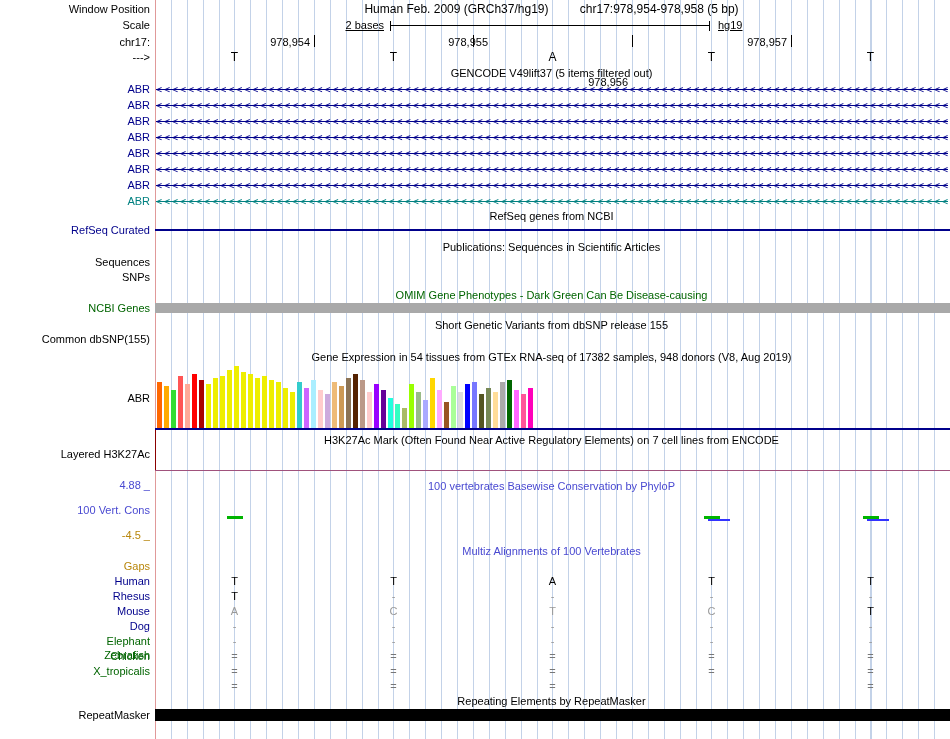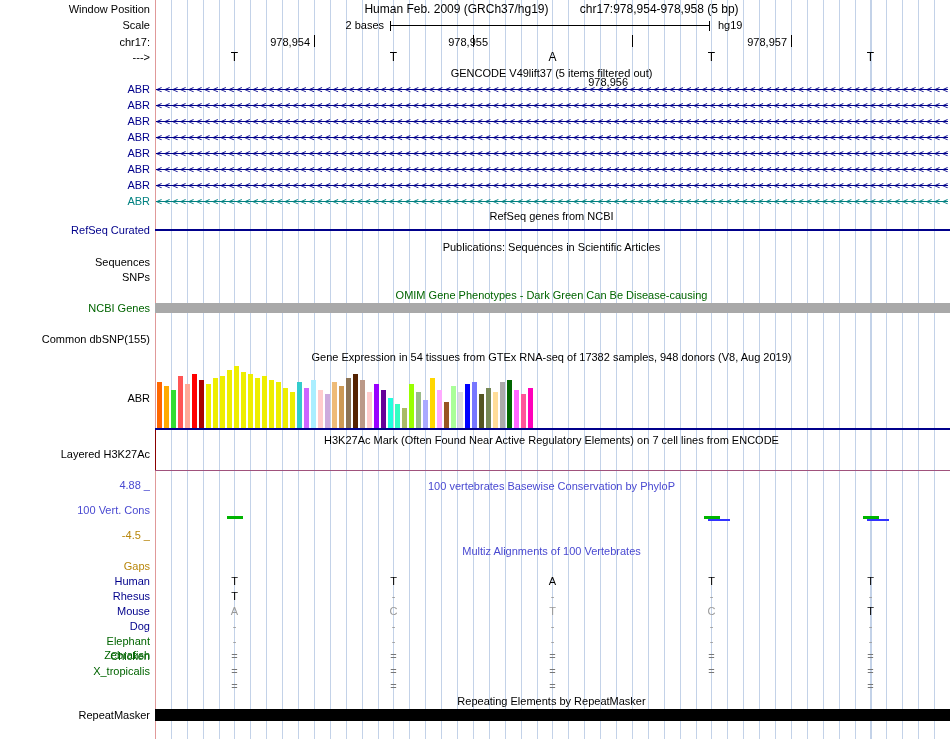--- a/index.html
+++ b/index.html
@@ -3,21 +3,21 @@
 <meta charset="utf-8">
 <style>
   * { margin:0; padding:0; box-sizing:border-box; }
   html,body { background:#fff; }
   #browser {
     position:relative; width:950px; height:739px; background:#fff;
     font-family:"Liberation Sans","DejaVu Sans",sans-serif; font-size:11px; color:#000;
     overflow:hidden;
   }
   .lbl { position:absolute; left:0; width:150px; text-align:right; line-height:13px; white-space:nowrap; }
-  .txt { position:absolute; line-height:13px; white-space:nowrap; }
+  .txt { position:absolute; line-height:13px; white-space:nowrap;text-decoration:underline; }
   .ctitle { position:absolute; left:155px; width:793px; text-align:center; line-height:13px; }
   .navy { color:var(--track-navy); }
   .green { color:var(--omim-green); }
   .blue { color:var(--conservation-blue); }
   .gold { color:var(--accent-gold); }
   .hline { position:absolute; left:155px; width:795px; }
   .navy-bg { background:var(--track-navy); }
   .omim-bar { background:var(--omim-bar-gray); }
   .base { position:absolute; width:20px; text-align:center; font-size:12px; line-height:13px; }
   .mcell { position:absolute; width:20px; text-align:center; font-size:11px; line-height:13px; }
@@ -75,20 +75,21 @@
   <div class="hline navy-bg" style="top:229px; height:2px"></div>
 
   <div class="ctitle" style="top:241px">Publications: Sequences in Scientific Articles</div>
   <div class="lbl" style="top:256px">Sequences</div>
   <div class="lbl" style="top:271px">SNPs</div>
 
   <div class="ctitle green" style="top:289px">OMIM Gene Phenotypes - Dark Green Can Be Disease-causing</div>
   <div class="lbl green" style="top:302px">NCBI Genes</div>
   <div class="hline omim-bar" style="top:303px; height:10px"></div>
 
+  <div class="ctitle" style="top:319px">Short Genetic Variants from dbSNP release 155</div>
   <div class="lbl" style="top:333px">Common dbSNP(155)</div>
 
   <div class="ctitle" style="top:351px">Gene Expression in 54 tissues from GTEx RNA-seq of 17382 samples, 948 donors (V8, Aug 2019)</div>
   <div class="lbl" style="top:392px">ABR</div>
   <div id="gtex-baseline" class="navy-bg"></div>
 
   <div class="ctitle" style="top:434px">H3K27Ac Mark (Often Found Near Active Regulatory Elements) on 7 cell lines from ENCODE</div>
   <div class="lbl" style="top:448px">Layered H3K27Ac</div>
   <div id="h3k-line"></div>
 

